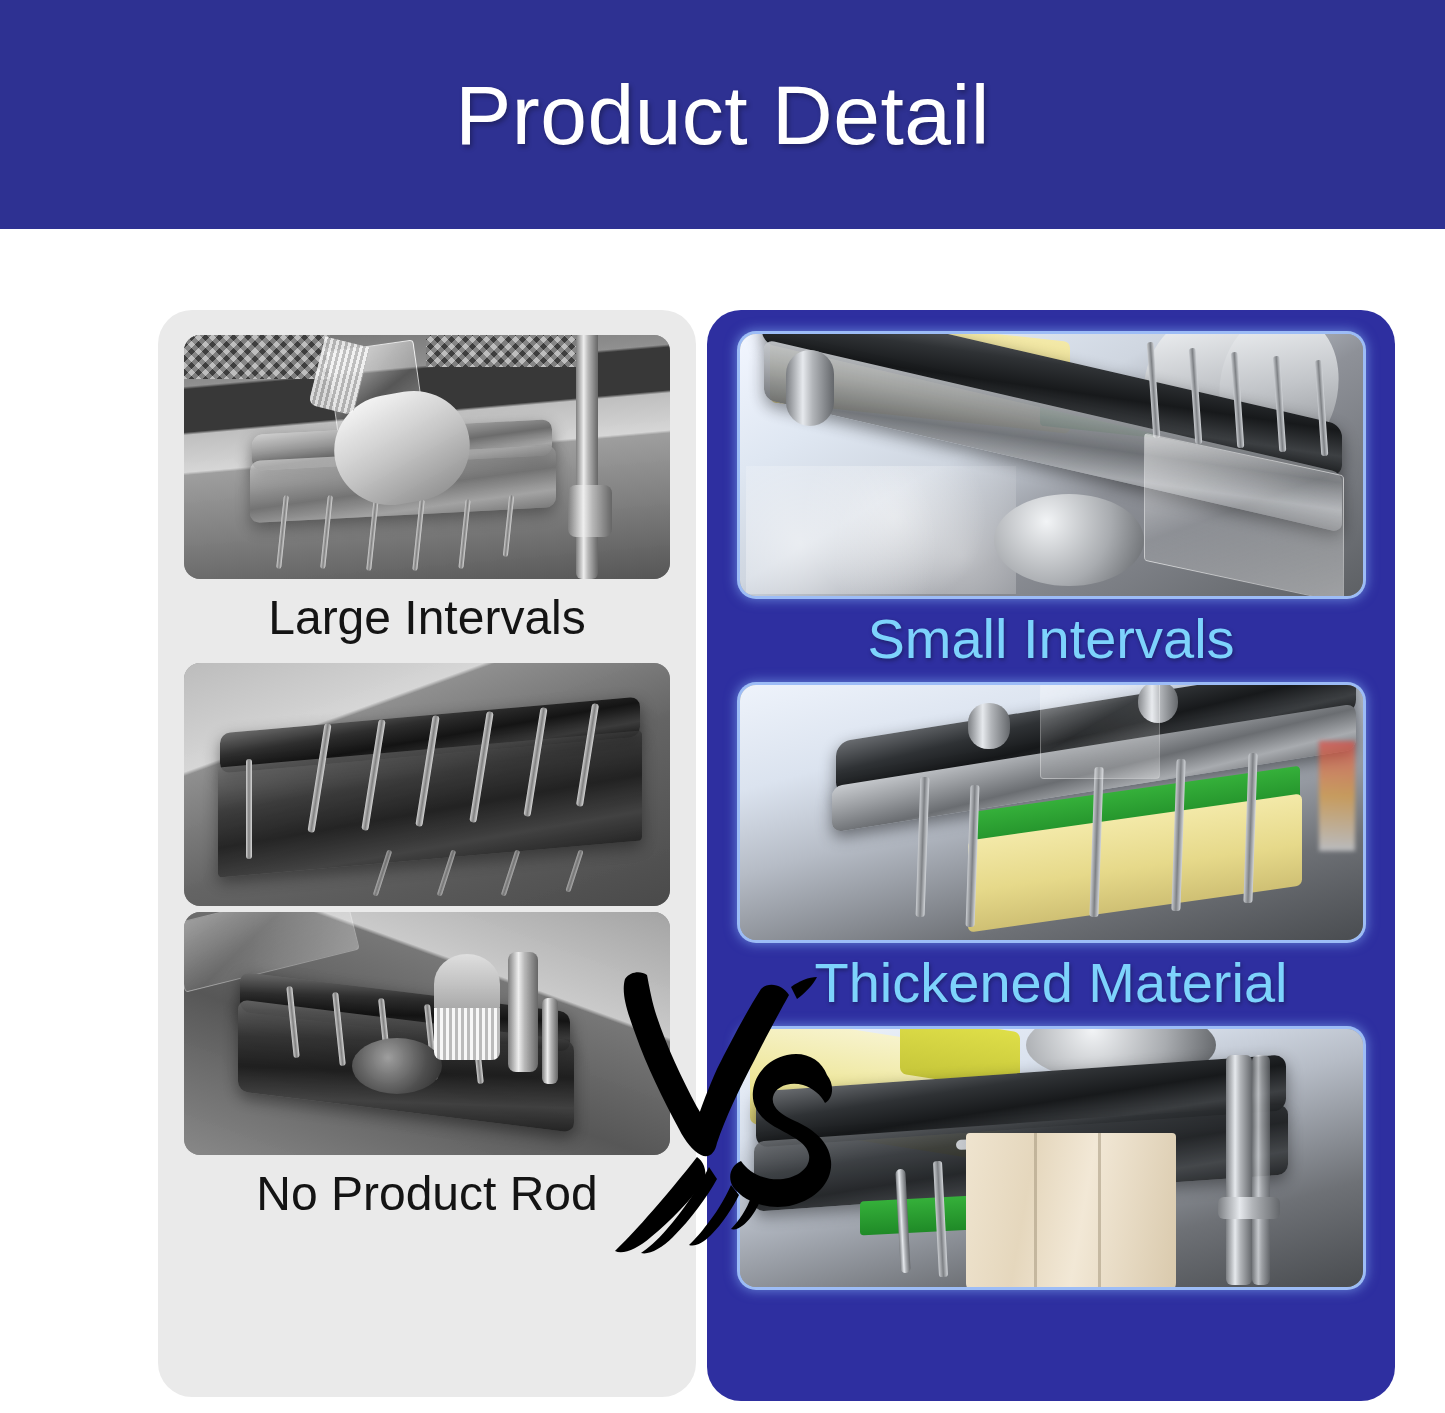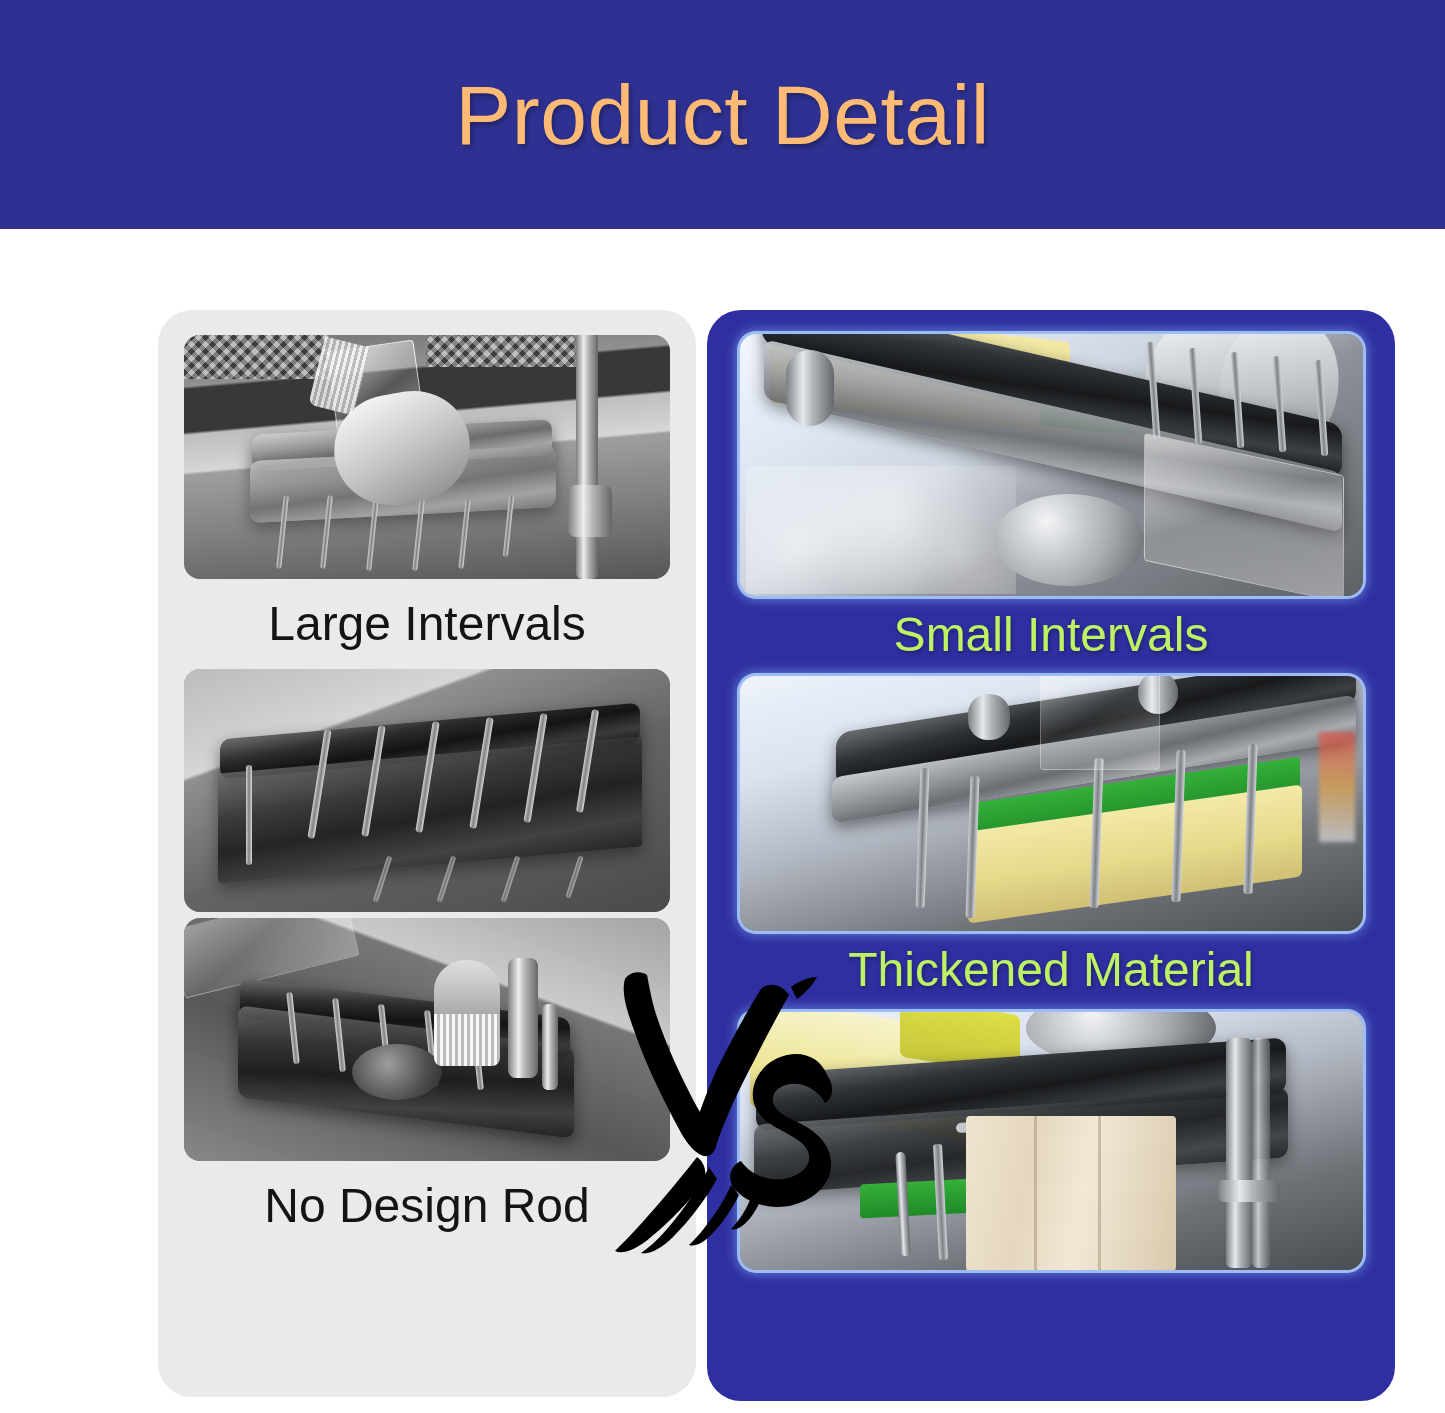--- a/index.html
+++ b/index.html
@@ -6,21 +6,21 @@
   html,body { width:1445px; height:1413px; background:#ffffff; }
   body { font-family:"Liberation Sans", sans-serif; overflow:hidden; position:relative; }
 
   
   #header-banner{
     position:absolute; left:0; top:0; width:1445px; height:229px;
     background:#2e3192;
     display:flex; align-items:center; justify-content:center;
   }
   #page-title{
-    color:#fdba74; font-size:84px; font-weight:400; letter-spacing:0.5px;
+    color:#ffffff; font-size:84px; font-weight:400; letter-spacing:0.5px;
     text-shadow:2px 3px 5px rgba(0,0,0,0.30);
     line-height:1;
   }
 
   
   #comparison{
     position:absolute; left:0; top:229px; width:1445px; height:1184px;
   }
 
   .column{ position:absolute; top:81px; }
@@ -53,25 +53,25 @@
   }
   #column-positive .photo.mid{ height:255px; }
   #column-positive .photo.low{ height:258px; }
 
   
   .label{
     line-height:1.05; white-space:nowrap; font-weight:400;
   }
   .label-dark{ color:#141414; font-size:48px; }
   .label-light{
-    color:#bef264; font-size:48px;
+    color:#7dd3fc; font-size:56px;
     text-shadow:1px 2px 4px rgba(0,0,0,0.35);
   }
   #column-negative .cell{ margin-bottom:6px; }
-  #column-negative .label{ margin-top:20px; margin-bottom:14px; }
+  #column-negative .label{ margin-top:14px; margin-bottom:14px; }
   #column-positive .label{ margin-top:14px; margin-bottom:16px; }
 
   
   .ph-layer{ position:absolute; inset:0; }
 
   
   .gray{ filter:grayscale(1) contrast(1.05); }
 
   
   .bg-kitchen{
@@ -239,21 +239,21 @@
         <div class="wire" style="left:152px;top:80px;width:6px;height:74px;transform:rotate(-6deg);"></div>
         <div class="wire" style="left:198px;top:86px;width:6px;height:76px;transform:rotate(-6deg);"></div>
         <div class="wire" style="left:244px;top:92px;width:6px;height:76px;transform:rotate(-6deg);"></div>
         <div class="wire" style="left:290px;top:98px;width:6px;height:74px;transform:rotate(-6deg);"></div>
         <div class="scrubber" style="left:168px;top:126px;width:90px;height:56px;"></div>
         <div class="brush-head" style="left:250px;top:42px;width:66px;height:60px;"></div>
         <div class="brush-bristle" style="left:250px;top:96px;width:66px;height:52px;"></div>
         <div class="post" style="left:324px;top:40px;width:30px;height:120px;border-radius:8px;"></div>
         <div class="post" style="left:358px;top:86px;width:16px;height:86px;"></div>
       </div>
-      <div class="label label-dark">No Design Rod</div>
+      <div class="label label-dark">No Product Rod</div>
     </div>
   </div>
 
   <div id="column-positive" class="column">
 
     <div class="cell">
       <div class="photo">
         <div class="ph-layer bg-bright"></div>
         <div class="sponge-y" style="left:30px;top:-8px;width:300px;height:92px;transform:skewY(6deg);"></div>
         <div class="sponge-g" style="left:300px;top:70px;width:120px;height:28px;transform:skewY(6deg);"></div>

